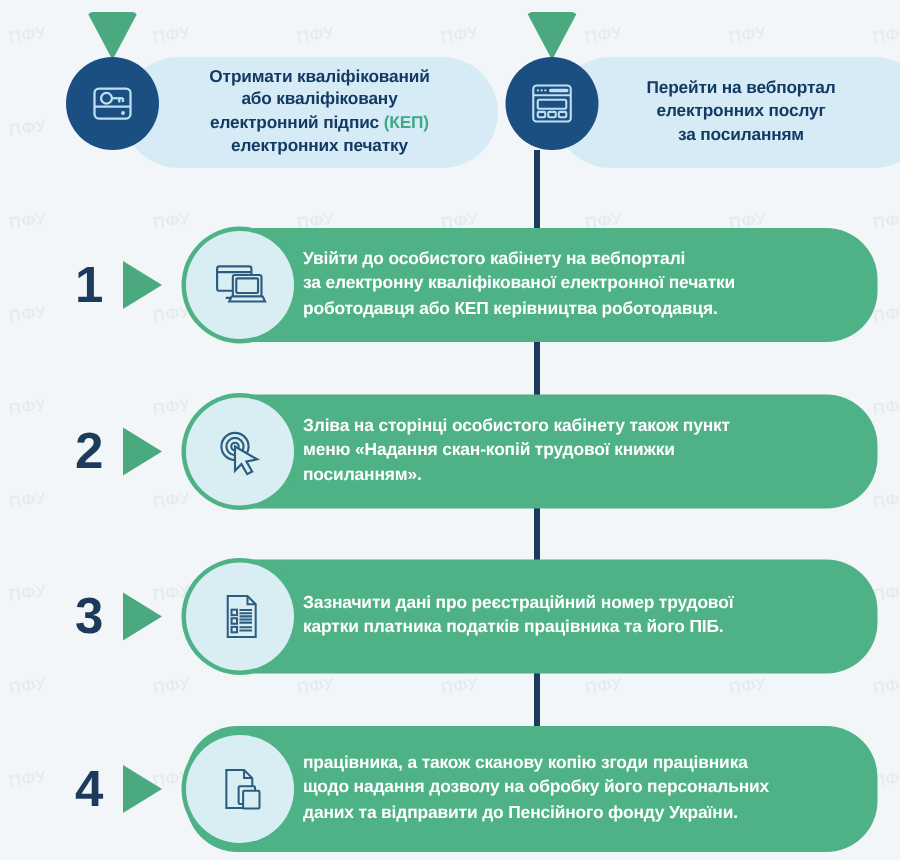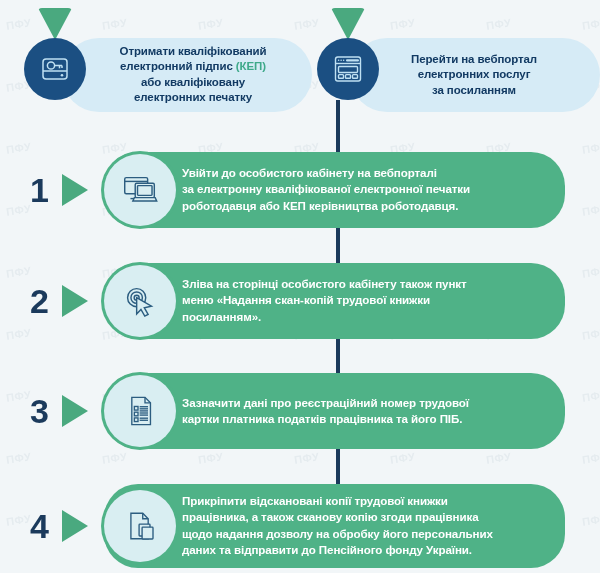--- a/index.html
+++ b/index.html
@@ -22,21 +22,21 @@
     position:absolute;
     font-size:11px;
     font-weight:700;
     color:rgba(120,150,170,0.10);
     letter-spacing:.5px;
     transform:rotate(-8deg);
     white-space:nowrap;
   }
 
   
-  #stage{position:absolute;inset:0;z-index:2;}
+  #stage{position:absolute;inset:0;z-index:2;margin-left:20px;}
 
   
   .header-card{
     position:absolute;
     top:38px;
     height:74px;
     background:#d6ebf6;
     border-radius:37px;
   }
   .header-card.left { left:62px;  width:250px; }
@@ -216,22 +216,22 @@
   </div>
 
 <div id="stage">
 
   <div class="tri-down left"></div>
   <div class="tri-down right"></div>
 
   <div class="header-card left">
     <div class="card-text" id="hdr-text-0">
         <div><span>Отримати кваліфікований</span></div>
+        <div><span>або кваліфіковану</span></div>
         <div><span>електронний підпис </span><span class="accent-green">(КЕП)</span></div>
-        <div><span>або кваліфіковану</span></div>
         <div><span>електронних печатку</span></div>
       </div>
   </div>
 
   <div class="header-card right">
     <div class="card-text" id="hdr-text-1">
         <div><span>Перейти на вебпортал</span></div>
         <div><span>електронних послуг</span></div>
         <div><span>за посиланням</span></div>
       </div>
@@ -342,20 +342,19 @@
     <div class="step-arrow"></div>
     <div class="step-circle">
       <svg class="ico" width="40" height="40" viewBox="0 0 44 44" fill="none" stroke="#2c5d80" stroke-width="1.5">
         <path d="M12 8 h13 l6 6 v22 h-19 z" fill="#d9eef2"></path>
         <path d="M25 8 v6 h6"></path>
         <rect x="21" y="20" width="12" height="13" rx="0.8" fill="#d9eef2"></rect>
         <rect x="24.3" y="23.3" width="12" height="13" rx="0.8" fill="#d9eef2"></rect>
       </svg>
     </div>
     <div class="step-text" id="step-text-3">
-        <div>Прикріпити відскановані копії трудової книжки</div>
         <div>працівника, а також сканову копію згоди працівника</div>
         <div>щодо надання дозволу на обробку його персональних</div>
         <div>даних та відправити до Пенсійного фонду України.</div>
       </div>
   </div>
 
 </div>
 
 </body></html>

